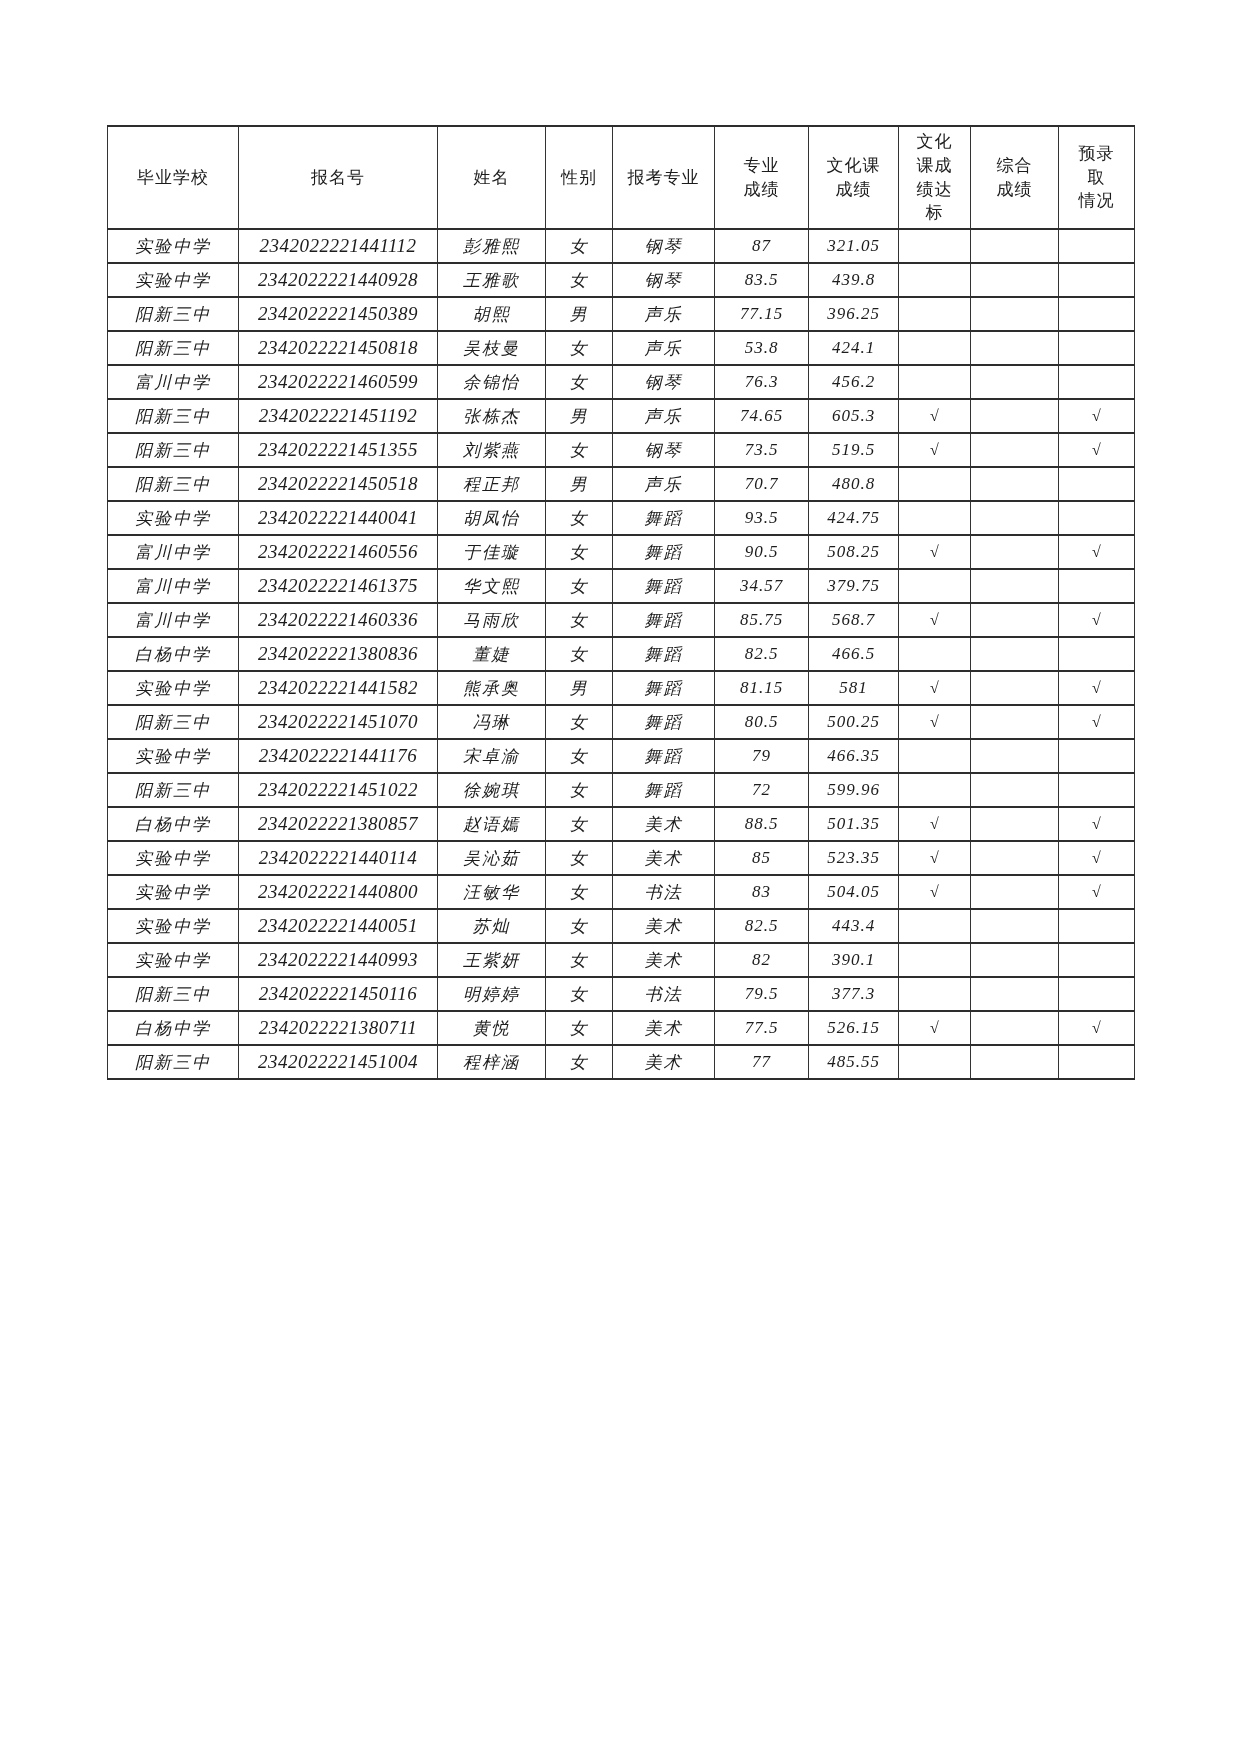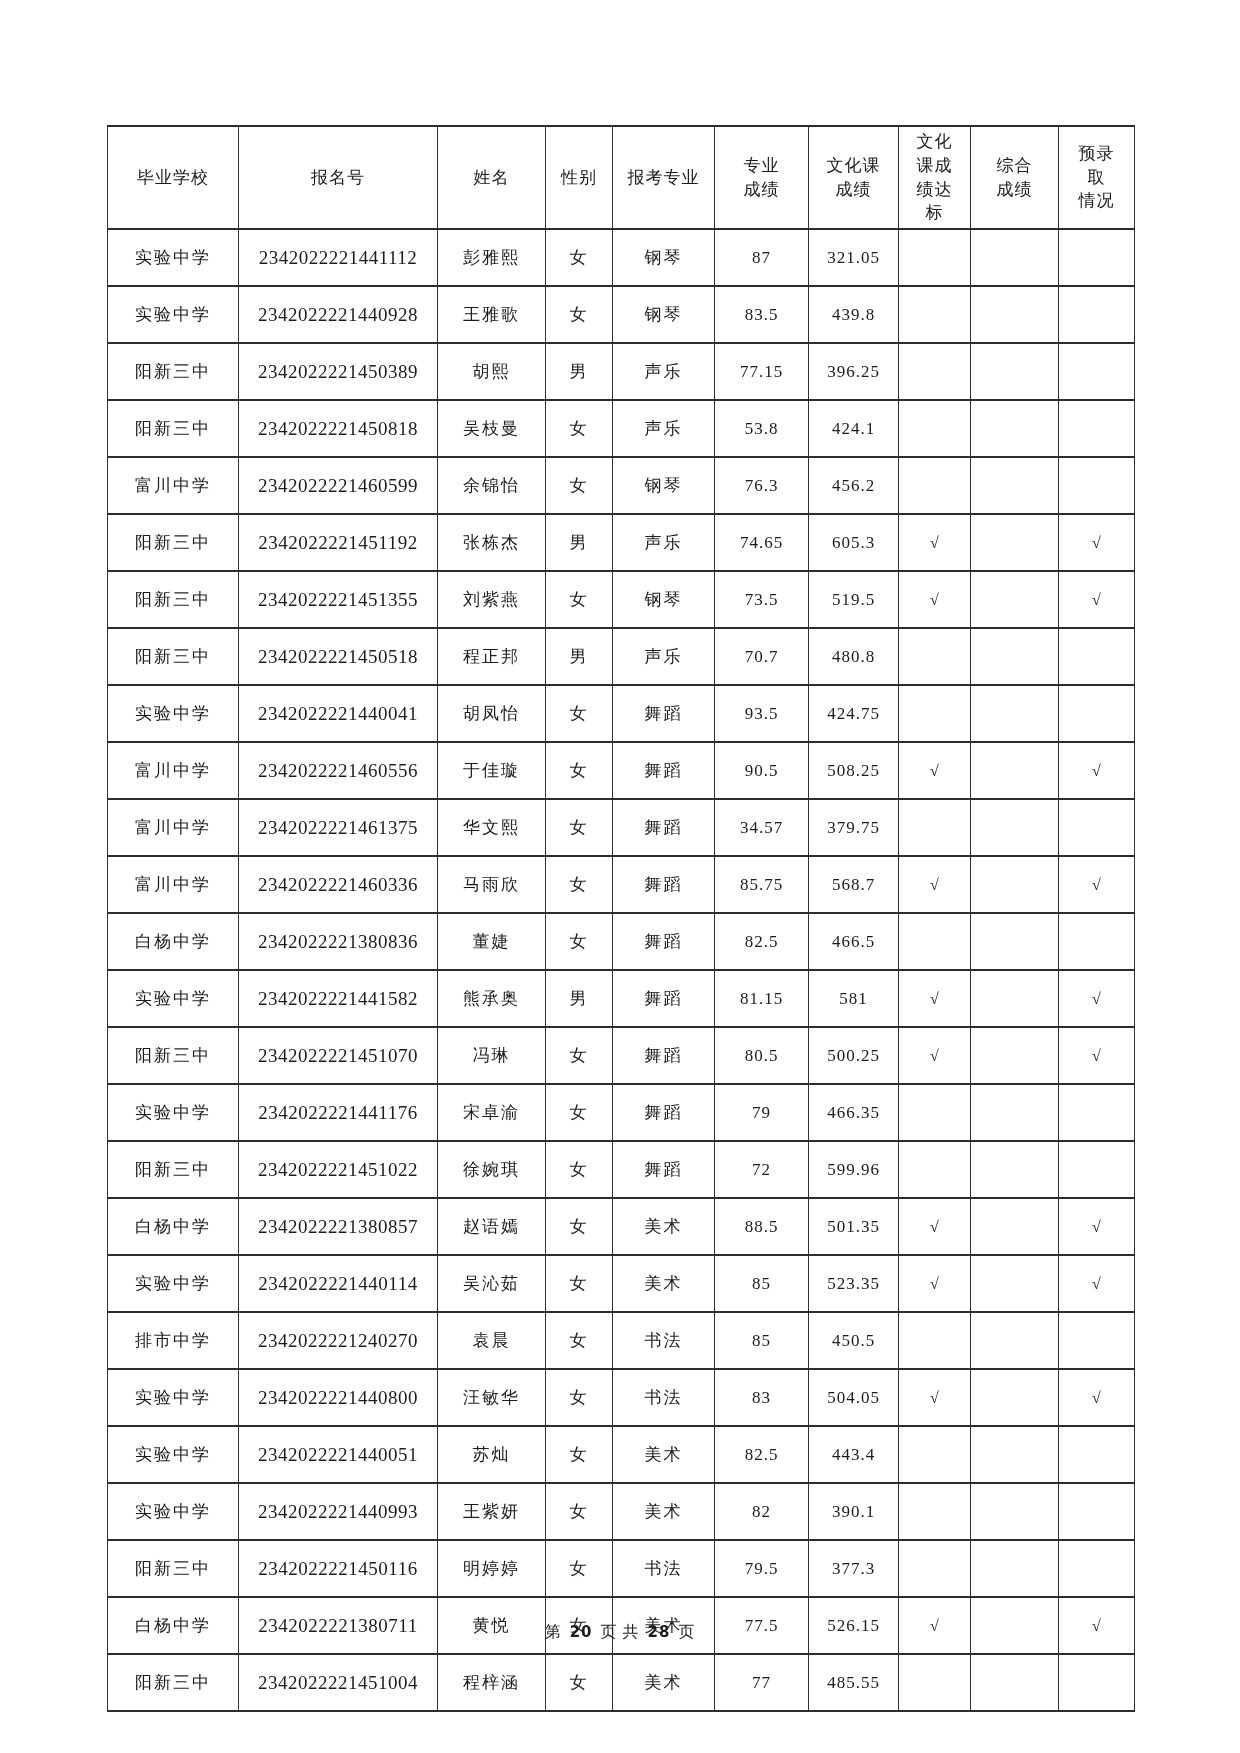--- a/index.html
+++ b/index.html
@@ -25,21 +25,21 @@
     border-right:1px solid #333;
     border-top:2px solid #2d2d2d;
     border-bottom:2px solid #2d2d2d;
     text-align:center;
     vertical-align:middle;
     padding:0 2px;
     font-weight:normal;
     overflow:hidden;
   }
   .roster thead tr{height:103px;}
-  .roster tbody tr{height:57px;}
+  .roster tbody tr{height:34px;font-style:italic;}
   .roster th{
     font-size:17px;
     line-height:1.4;
     white-space:pre-line;
     letter-spacing:1px;
   }
   .roster td{
     font-size:17px;
     letter-spacing:2px;
   }
@@ -333,32 +333,20 @@
           <td>吴沁茹</td>
           <td>女</td>
           <td>美术</td>
           <td class="num">85</td>
           <td class="num">523.35</td>
           <td class="num check">√</td>
           <td class="num"></td>
           <td class="num check">√</td>
         </tr>
         <tr>
-          <td>排市中学</td>
-          <td class="reg">2342022221240270</td>
-          <td>袁晨</td>
-          <td>女</td>
-          <td>书法</td>
-          <td class="num">85</td>
-          <td class="num">450.5</td>
-          <td class="num check"></td>
-          <td class="num"></td>
-          <td class="num check"></td>
-        </tr>
-        <tr>
           <td>实验中学</td>
           <td class="reg">2342022221440800</td>
           <td>汪敏华</td>
           <td>女</td>
           <td>书法</td>
           <td class="num">83</td>
           <td class="num">504.05</td>
           <td class="num check">√</td>
           <td class="num"></td>
           <td class="num check">√</td>
@@ -419,15 +407,14 @@
           <td>美术</td>
           <td class="num">77</td>
           <td class="num">485.55</td>
           <td class="num check"></td>
           <td class="num"></td>
           <td class="num check"></td>
         </tr>
       </tbody>
   </table>
 
-  <div class="footer"><span>第</span><span class="footer-num">20</span><span>页 共</span><span class="footer-num">28</span><span>页</span></div>
 
 </div>
 
 </body></html>

